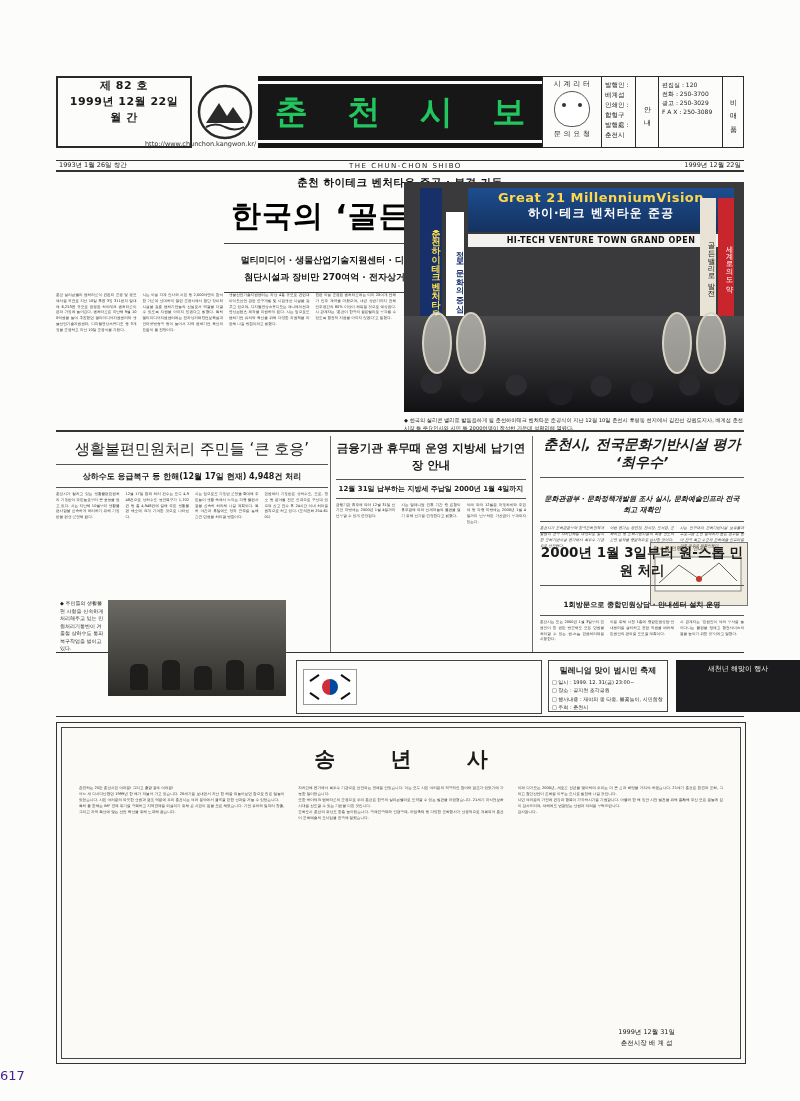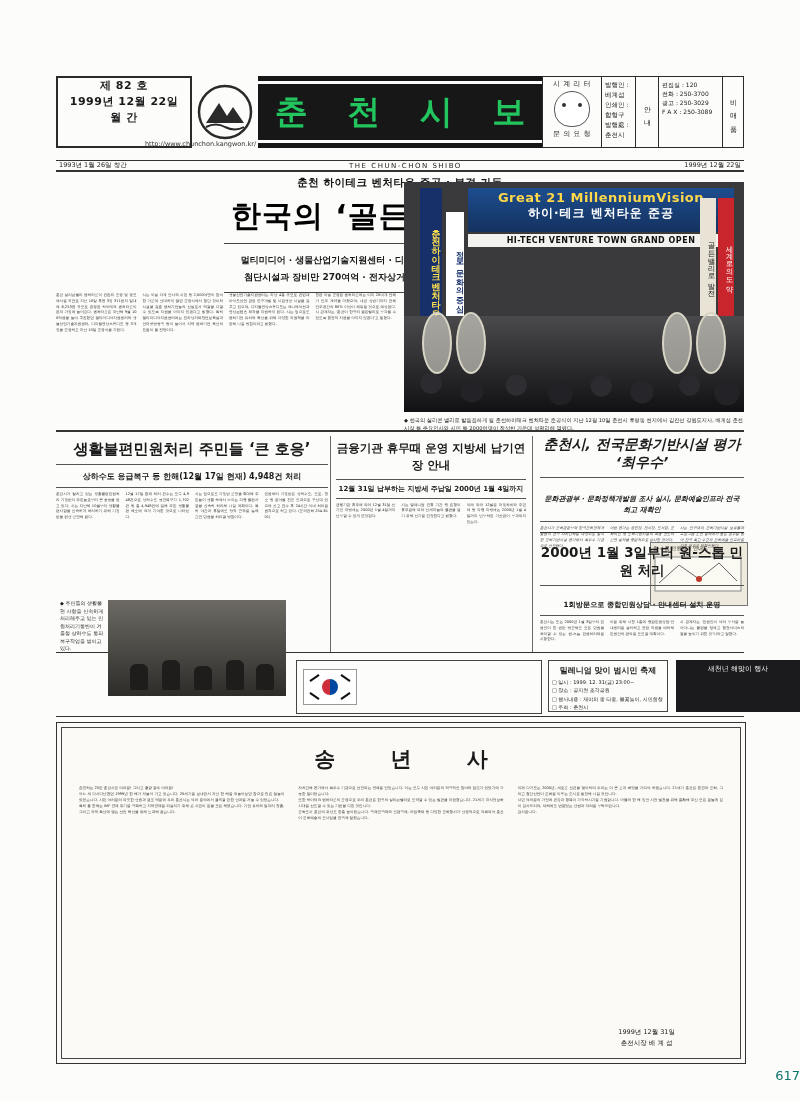--- a/index.html
+++ b/index.html
@@ -10,21 +10,21 @@
   .masthead{position:absolute;left:56px;top:76px;width:688px;height:72px;display:flex;align-items:stretch;}
   .mh-left{width:132px;border:2px solid #2a2a2a;display:flex;flex-direction:column;align-items:center;justify-content:flex-start;line-height:1.45;}
   .mh-left div{font-size:11px;font-weight:bold;letter-spacing:.5px;}
   .mh-logo{width:66px;display:flex;align-items:center;justify-content:center;}
   .mh-title{flex:1;background:#171717;display:flex;align-items:center;justify-content:center;position:relative;}
   .mh-title span{color:#22c55e;font-size:33px;font-weight:bold;letter-spacing:14px;padding-left:14px;}
   .mh-title:before,.mh-title:after{content:"";position:absolute;left:0;right:0;height:3px;background:#fcfcfa;}
   .mh-title:before{top:5px;}
   .mh-title:after{bottom:5px;}
   .mh-right{width:200px;display:flex;border:1px solid #2a2a2a;}
-  .mh-mascot{width:58px;border-right:1px solid #2a2a2a;display:flex;flex-direction:column;align-items:center;justify-content:flex-start;font-size:7px;padding-top:2px;}
+  .mh-mascot{width:58px;border-right:1px solid #2a2a2a;display:flex;flex-direction:column;align-items:center;justify-content:flex-start;font-size:7px;padding-top:2px;font-family:Liberation Serif, serif;}
   .mh-mascot .lab{font-size:7px;letter-spacing:.5px;}
   .mh-mascot .body{width:34px;height:34px;border:1px solid #555;border-radius:50% 50% 45% 45%;margin:2px 0;position:relative;background:#fff;}
   .mh-mascot .body:before{content:"";position:absolute;left:7px;top:11px;width:4px;height:4px;border-radius:50%;background:#333;}
   .mh-mascot .body:after{content:"";position:absolute;right:7px;top:11px;width:4px;height:4px;border-radius:50%;background:#333;}
   .mh-info{flex:1;display:flex;}
   .mh-info-l{flex:1;font-size:6.5px;line-height:1.55;padding:3px 2px 0 3px;border-right:1px solid #2a2a2a;}
   .mh-info-c{width:22px;border-right:1px solid #2a2a2a;display:flex;align-items:center;justify-content:center;font-size:7px;writing-mode:vertical-rl;letter-spacing:2px;}
   .mh-info-r{width:58px;font-size:6px;line-height:1.5;padding:3px 2px 0 3px;border-right:1px solid #2a2a2a;}
   .mh-info-far{width:20px;display:flex;align-items:center;justify-content:center;font-size:7px;writing-mode:vertical-rl;letter-spacing:2px;}
   .mh-url{position:absolute;left:145px;top:140px;font-size:6.5px;color:#333;}
@@ -70,21 +70,21 @@
 
   
   .mapbox{position:absolute;right:6px;bottom:30px;width:96px;height:62px;background:#efeade;border:1px solid #777;}
   .mapbox .m1{font-size:5px;padding:2px;color:#222;}
 
   
   .hr{position:absolute;background:#333;}
 
   
   .midleft{position:absolute;left:56px;top:440px;width:272px;}
-  .midleft .t{text-align:center;font-size:15px;font-weight:bold;}
+  .midleft .t{text-align:center;font-size:15px;font-weight:normal;}
   .midleft .d{text-align:center;font-size:8px;font-weight:bold;margin-top:6px;}
   .midleft .rule{border-top:1px solid #555;margin:5px 0 4px;}
   .midcols{display:flex;gap:6px;margin-top:2px;}
 
   
   .photo2{position:absolute;left:108px;top:600px;width:178px;height:96px;background:linear-gradient(#6c6a63,#2d2c29);overflow:hidden;}
   .photo2 .fig{position:absolute;bottom:6px;width:18px;height:26px;background:#1e1d1b;border-radius:6px 6px 2px 2px;}
   .photo2cap{position:absolute;left:60px;top:600px;width:44px;font-size:5px;line-height:1.5;}
 
   
@@ -114,21 +114,21 @@
 
   
   .nybox{position:absolute;left:56px;top:722px;width:688px;height:340px;border:1px solid #333;background:#fbfaf6;}
   .nybox .inner{position:absolute;left:4px;top:4px;right:4px;bottom:4px;border:1px solid #444;}
   .nytitle{position:absolute;left:0;right:0;top:22px;text-align:center;font-size:21px;font-weight:bold;letter-spacing:24px;padding-left:24px;}
   .nycols{position:absolute;left:22px;right:22px;top:62px;bottom:36px;display:flex;gap:14px;}
   .nycol{flex:1;}
   .nytiny{font-size:3.6px;line-height:1.68;text-align:justify;word-break:break-all;color:#2b2b2b;}
   .sigline{position:absolute;right:70px;bottom:14px;text-align:center;font-size:6.5px;line-height:1.7;}
 
-  .pagenum{position:absolute;left:0;right:0;top:1068px;text-align:right;font-size:13px;color:#0f766e;}
+  .pagenum{position:absolute;left:0;right:0;top:1068px;text-align:left;font-size:13px;color:#4c1d95;}
 
   .vrule{position:absolute;width:0;border-left:1px solid #6a6a6a;}
 </style>
 </head>
 <body>
 
 <div class="page">
 
   <div class="masthead">
     <div class="mh-left">

